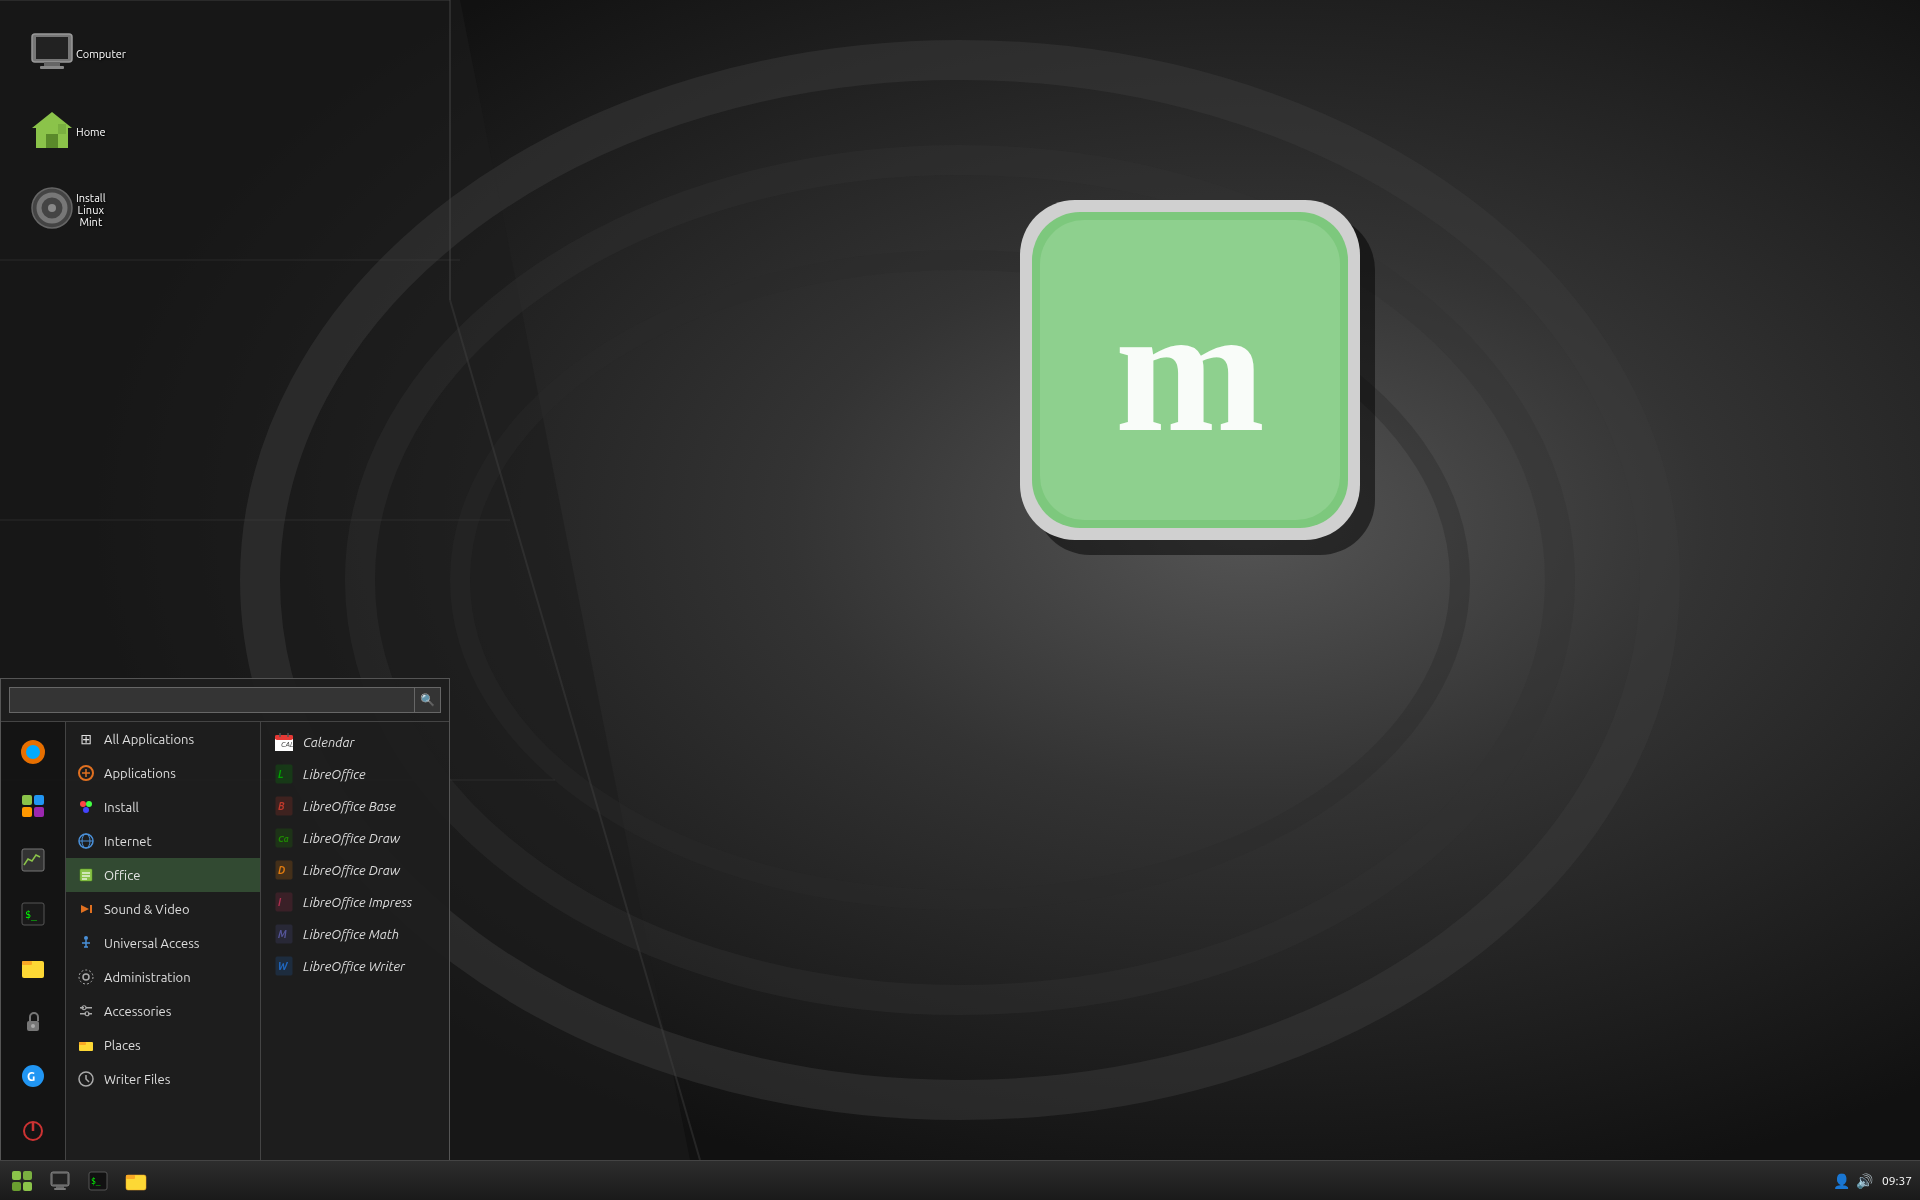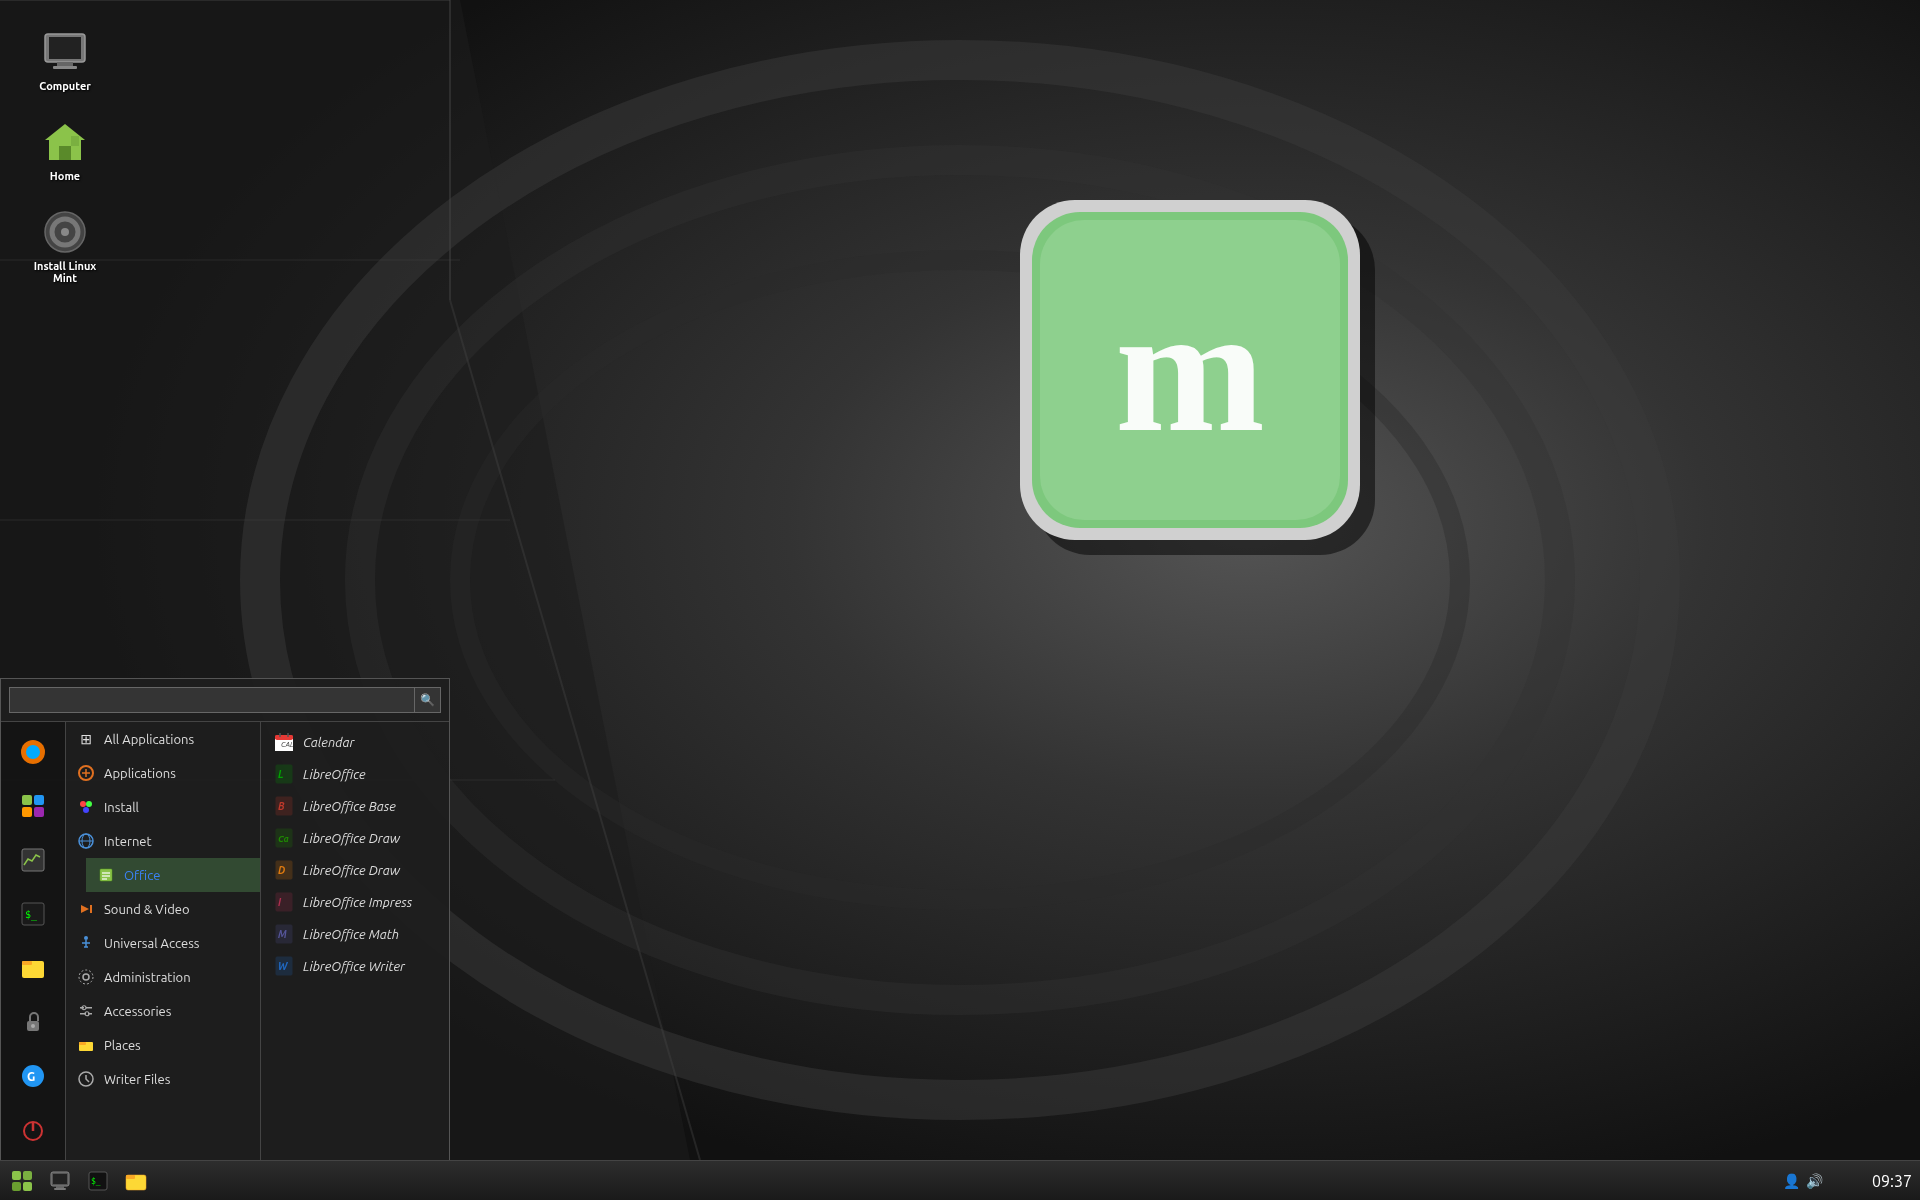--- a/index.html
+++ b/index.html
@@ -26,27 +26,26 @@
       position: absolute;
       top: 20px;
       left: 20px;
       display: flex;
       flex-direction: column;
       gap: 10px;
     }
 
     .desktop-icon {
       display: flex;
-      flex-direction: column;
+      flex-direction: row;
       align-items: center;
       width: 90px;
       padding: 8px;
       cursor: pointer;
       border-radius: 4px;
-      font-weight: bold;
     }
 
     .desktop-icon .icon-img {
       width: 48px;
       height: 48px;
       margin-bottom: 4px;
       display: flex;
       align-items: center;
       justify-content: center;
       font-size: 32px;
@@ -96,22 +95,21 @@
       display: flex;
       align-items: center;
       padding: 0 8px;
       gap: 8px;
       color: white;
       font-size: 12px;
     }
 
     .taskbar-clock {
       color: white;
-      font-size: 16px;
-      margin-left: 40px;
+      font-size: 12px;
     }
 
     .taskbar-icons {
       display: flex;
       align-items: center;
       gap: 6px;
     }
 
     
     .start-menu {
@@ -202,22 +200,21 @@
       padding: 6px 10px;
       cursor: pointer;
       color: #ddd;
       font-size: 13px;
       gap: 8px;
       height: 34px;
     }
 
     .category-item.active {
       background: rgba(100, 180, 100, 0.3);
-      color: #3b82f6;
-      margin-left: 20px;
+      color: #e5e5e5;
     }
 
     .category-icon {
       width: 20px;
       height: 20px;
       display: flex;
       align-items: center;
       justify-content: center;
       font-size: 14px;
       flex-shrink: 0;

